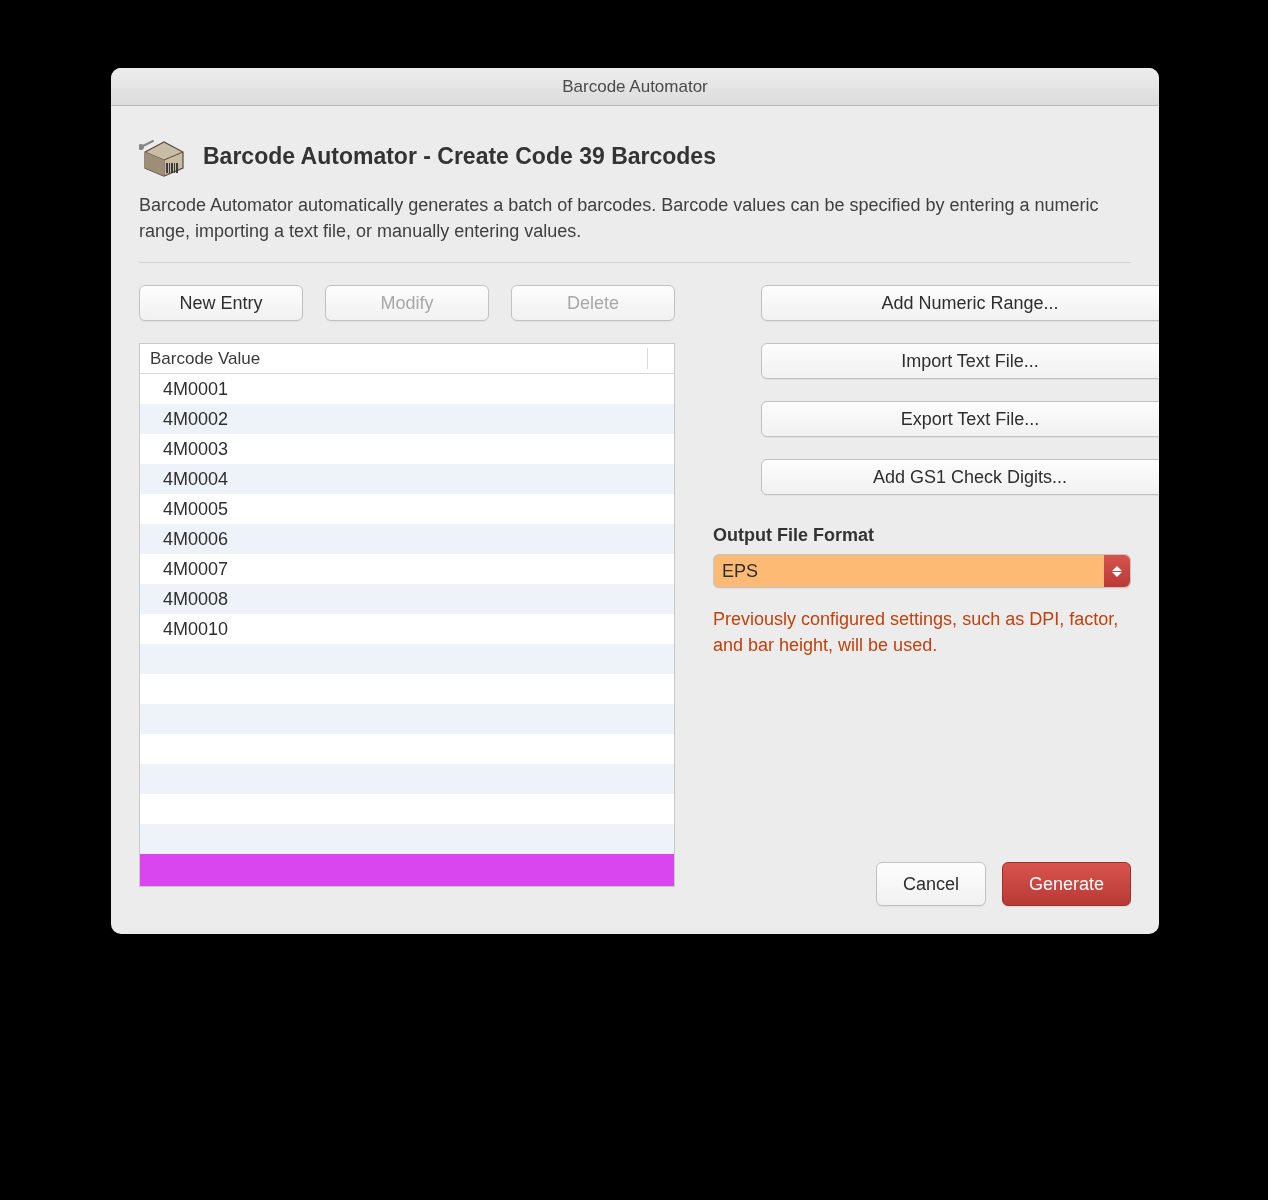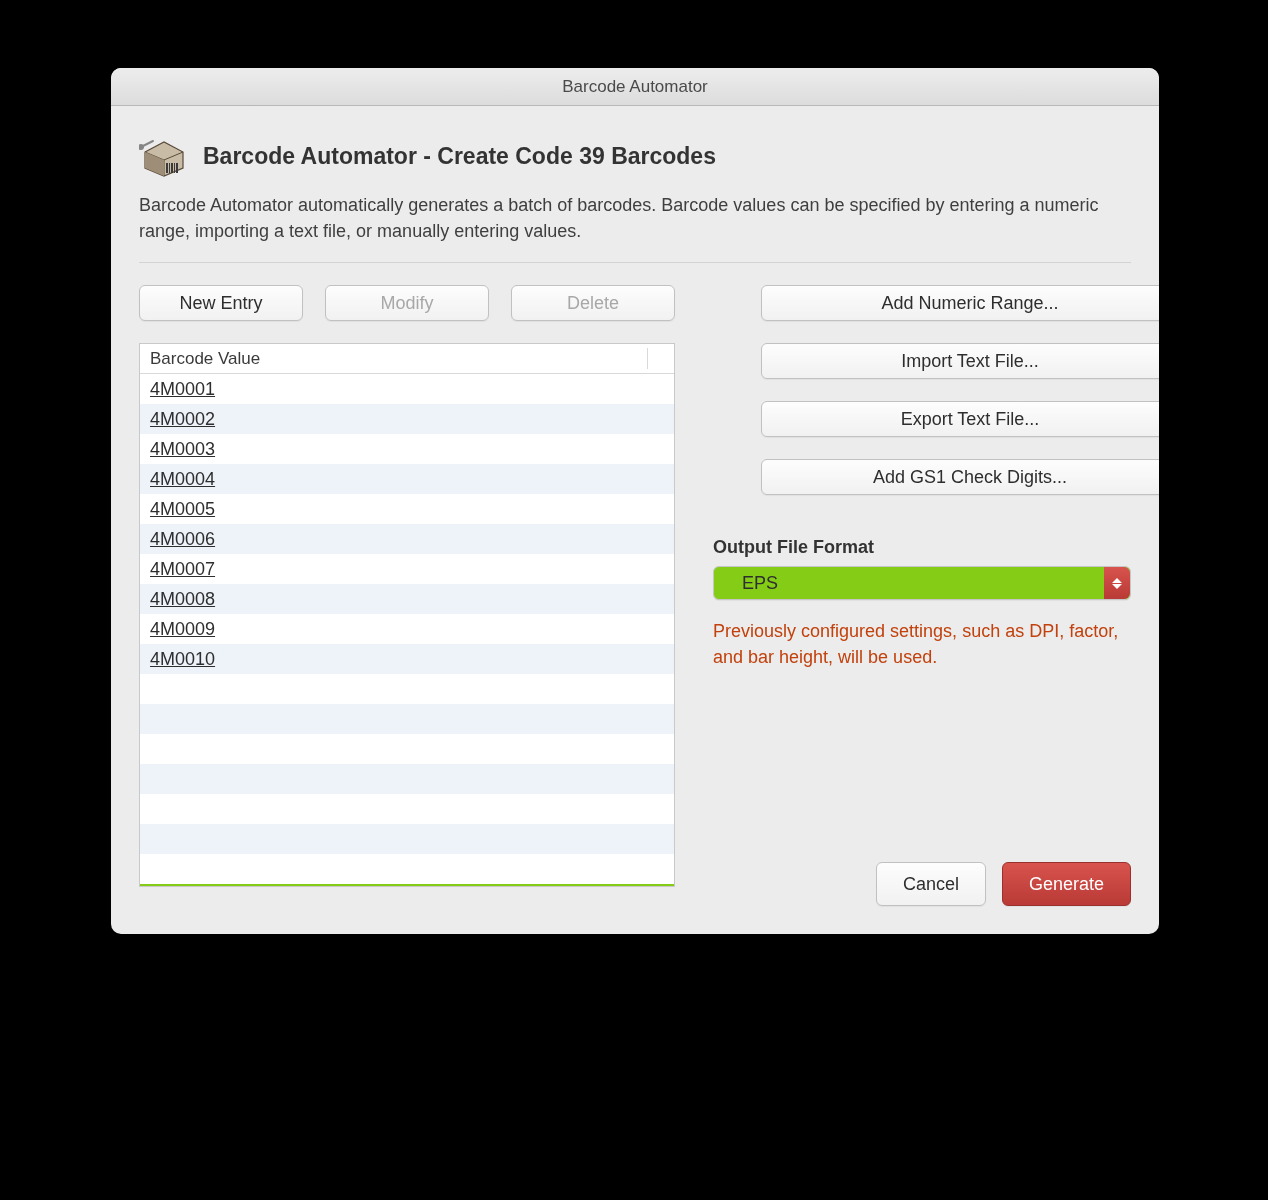--- a/index.html
+++ b/index.html
@@ -101,21 +101,21 @@
       flex: 1;
     }
     .right-col .btn {
       width: 100%;
       margin-bottom: 22px;
       margin-left: 48px;
     }
 
     .table-wrap {
       border: 1px solid #c9c9c9;
-      background: #84cc16;
+      background: #d946ef;
       height: 544px;
       overflow: hidden;
     }
     .table-header {
       height: 30px;
       background: #fff;
       border-bottom: 1px solid #d9d9d9;
       display: flex;
       align-items: center;
       padding-left: 10px;
@@ -133,51 +133,50 @@
       background: #dadada;
     }
     .table-body {
       overflow-y: auto;
       height: calc(100% - 30px);
     }
     .table-row {
       height: 30px;
       display: flex;
       align-items: center;
-      padding-left: 10px;
+      padding-left: 23px;
       font-size: 18px;
       color: #2e2e2e;
-      text-decoration: underline;
     }
     .table-row:nth-child(odd) {
       background: #fff;
     }
     .table-row:nth-child(even) {
       background: #eef2f9;
     }
     .table-row.empty {
       color: transparent;
     }
 
     .section-label {
       font-size: 18px;
       font-weight: 700;
       color: #333;
       margin-bottom: 8px;
-      margin-top: 42px;
+      margin-top: 30px;
     }
     .dropdown {
       position: relative;
       height: 34px;
-      background: #84cc16;
+      background: #fdba74;
       border: 1px solid #c6c6c6;
       border-radius: 6px;
       display: flex;
       align-items: center;
-      padding-left: 28px;
+      padding-left: 8px;
       font-size: 18px;
       color: #2e2e2e;
       box-shadow: 0 1px 1px rgba(0,0,0,0.05);
       margin-bottom: 18px;
     }
     .dropdown-arrows {
       position: absolute;
       right: 0;
       top: 0;
       bottom: 0;
@@ -274,21 +273,20 @@
           </div>
           <div class="table-body" id="table-body">
               <div class="table-row">4M0001</div>
               <div class="table-row">4M0002</div>
               <div class="table-row">4M0003</div>
               <div class="table-row">4M0004</div>
               <div class="table-row">4M0005</div>
               <div class="table-row">4M0006</div>
               <div class="table-row">4M0007</div>
               <div class="table-row">4M0008</div>
-              <div class="table-row">4M0009</div>
               <div class="table-row">4M0010</div>
               <div class="table-row empty">&nbsp;</div>
               <div class="table-row empty">&nbsp;</div>
               <div class="table-row empty">&nbsp;</div>
               <div class="table-row empty">&nbsp;</div>
               <div class="table-row empty">&nbsp;</div>
               <div class="table-row empty">&nbsp;</div>
               <div class="table-row empty">&nbsp;</div>
             </div>
         </div>

